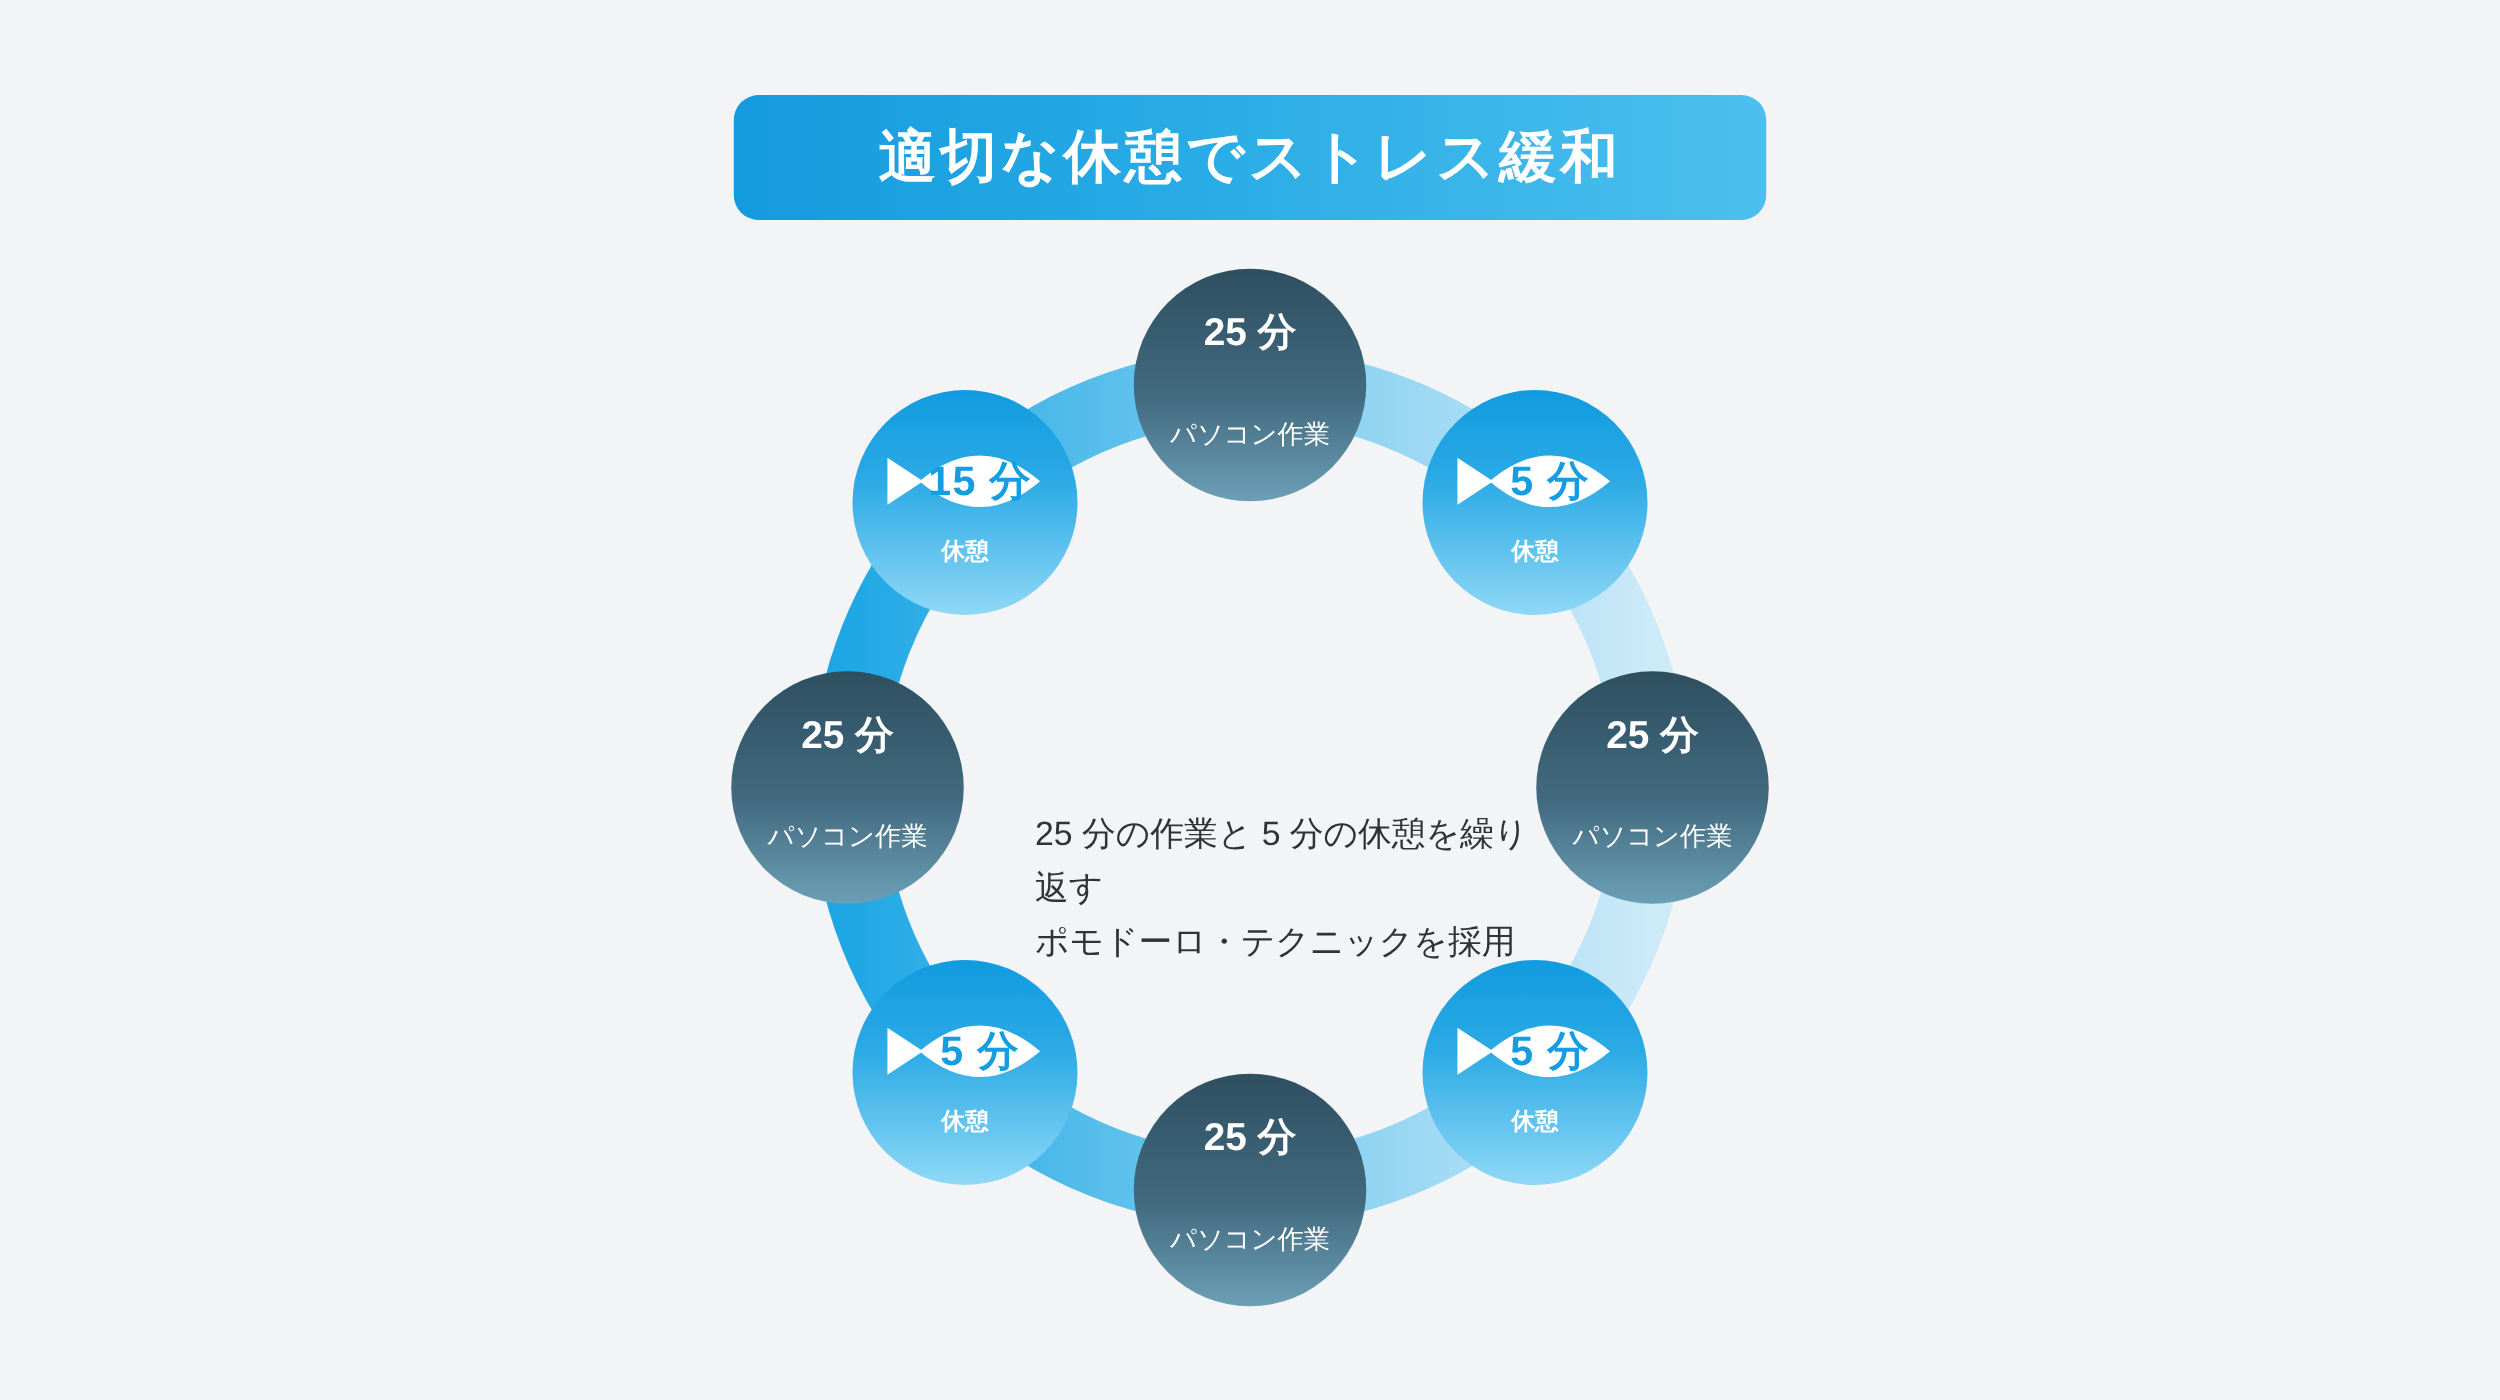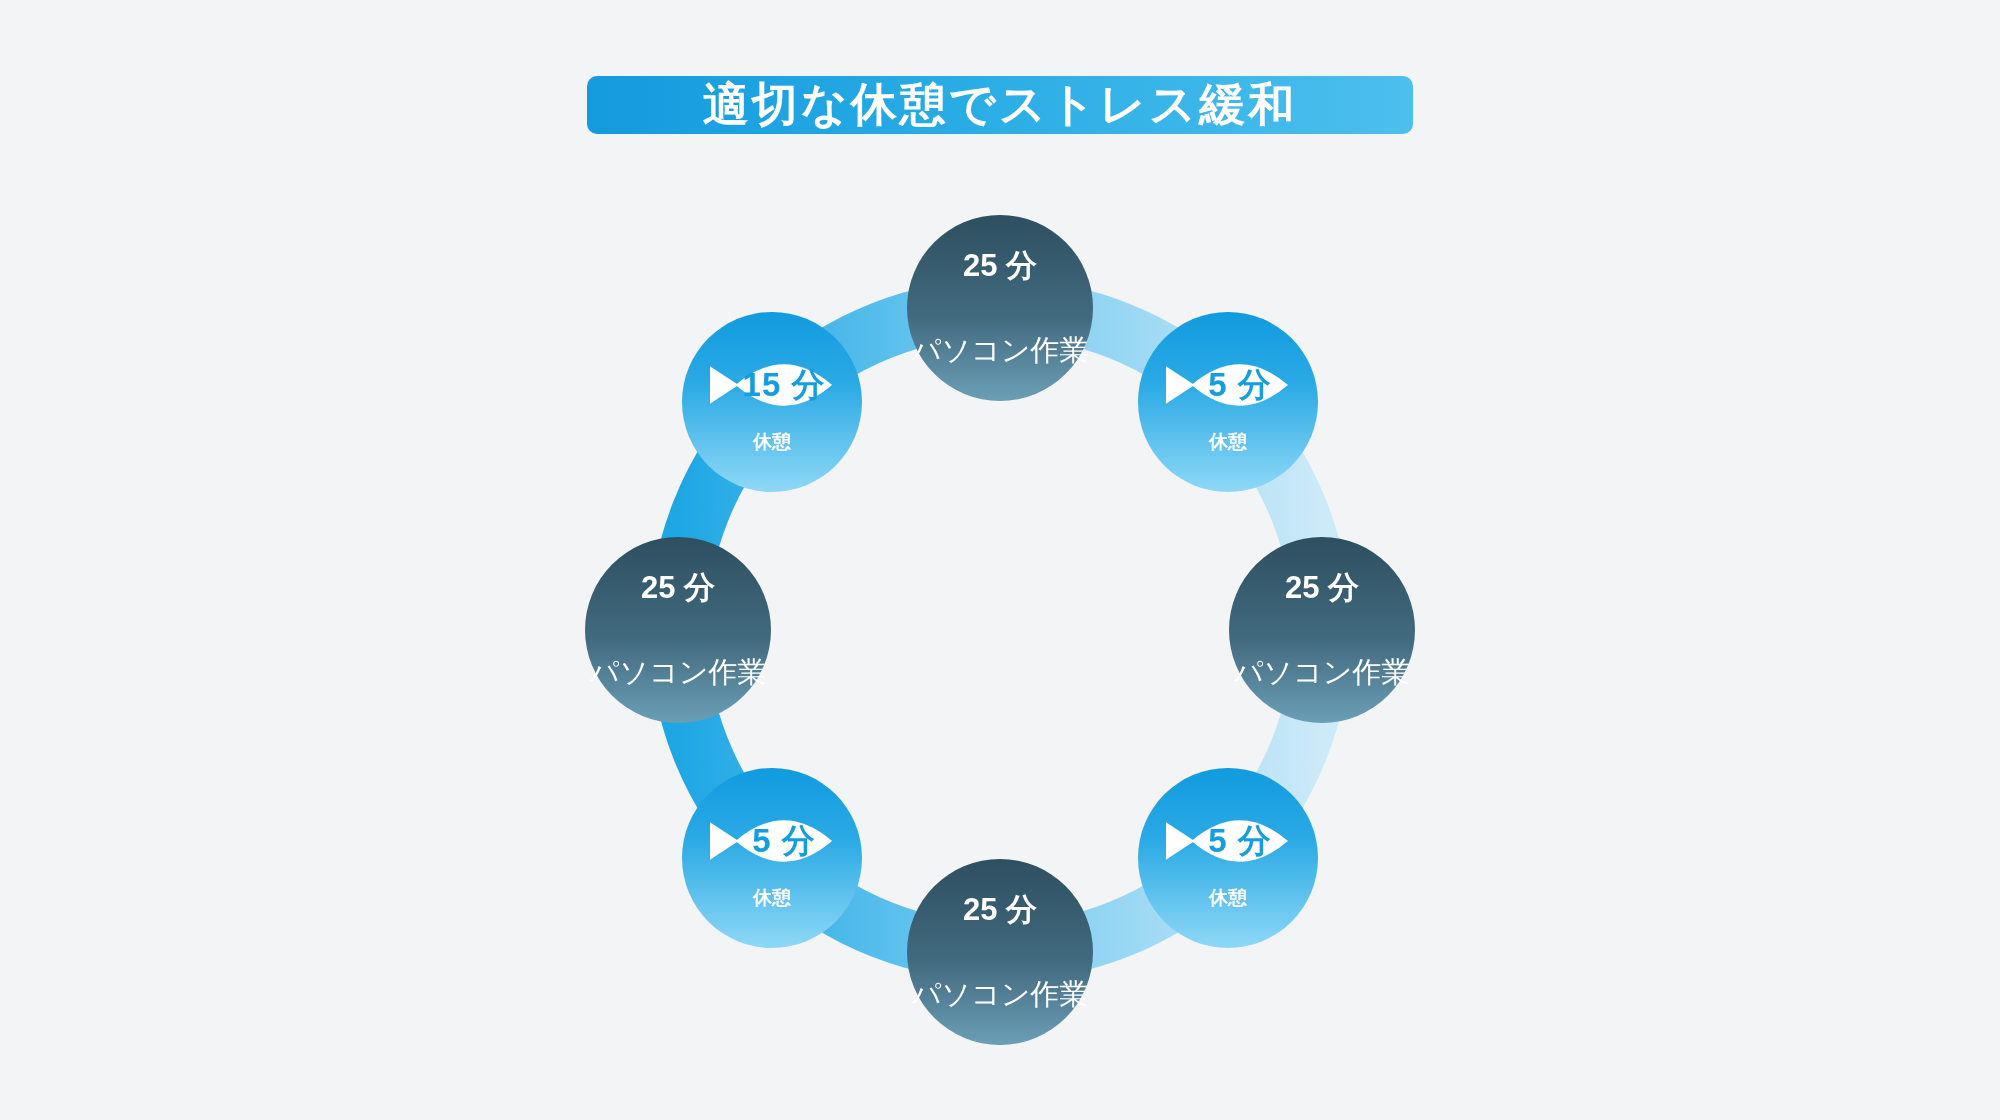--- a/index.html
+++ b/index.html
@@ -7,21 +7,21 @@
     width:2000px;height:1120px;
     background:#f3f4f6;
     font-family:"Liberation Sans","DejaVu Sans",sans-serif;
     overflow:hidden;
   }
   .stage{position:relative;width:2000px;height:1120px;}
 
   
   .banner{
     position:absolute;left:50%;top:76px;transform:translateX(-50%);
-    width:826px;height:58px;border-radius:10px;
+    width:826px;height:100px;border-radius:20px;
     background:linear-gradient(90deg,#149ade 0%,#29ace5 45%,#4cbfee 100%);
     display:flex;align-items:center;justify-content:center;
     color:#ffffff;font-size:46px;font-weight:700;letter-spacing:3px;
   }
 
   
   .ring{position:absolute;left:0;top:0;}
 
   
   .node{
@@ -33,21 +33,21 @@
   .node.dark{
     width:186px;height:186px;
     background:linear-gradient(180deg,#2e4f60 0%,#426a7f 55%,#6b9fb6 100%);
     gap:46px;
   }
   .node.blue{
     width:180px;height:180px;padding-top:14px;gap:14px;
     background:linear-gradient(180deg,#119be0 0%,#2baae5 40%,#8fd8f6 100%);
   }
   .node-minutes{font-size:31px;font-weight:600;line-height:38px;}
-  .node.dark .node-label{font-size:29px;font-weight:500;line-height:38px;}
+  .node.dark .node-label{font-size:21px;font-weight:500;line-height:38px;font-family:Liberation Mono, monospace;}
   .node.blue .node-label{font-size:19px;font-weight:600;line-height:34px;}
 
   .fish{position:relative;width:128px;height:52px;}
   .fish svg{display:block;width:100%;height:100%;}
   .fish-text{
     position:absolute;left:28px;top:0;width:96px;height:100%;
     display:flex;align-items:center;justify-content:center;
     color:#149de1;font-size:33px;font-weight:700;letter-spacing:1px;
   }
 
@@ -150,14 +150,18 @@
     <div class="fish">
       <svg viewBox="0 0 130 52" aria-hidden="true">
         <path d="M2 7 L31 26 L2 45 Z" fill="#ffffff"></path>
         <path d="M28 26 Q77 -16 126 26 Q77 68 28 26 Z" fill="#ffffff"></path>
       </svg>
       <span class="fish-text">15 分</span>
     </div>
     <div class="node-label">休憩</div>
   </div>
 
+  <div class="center-desc">
+    <div>25 分の作業と 5 分の休憩を繰り返す</div>
+    <div>ポモドーロ・テクニックを採用</div>
+  </div>
 
 </div>
 
 </body></html>

